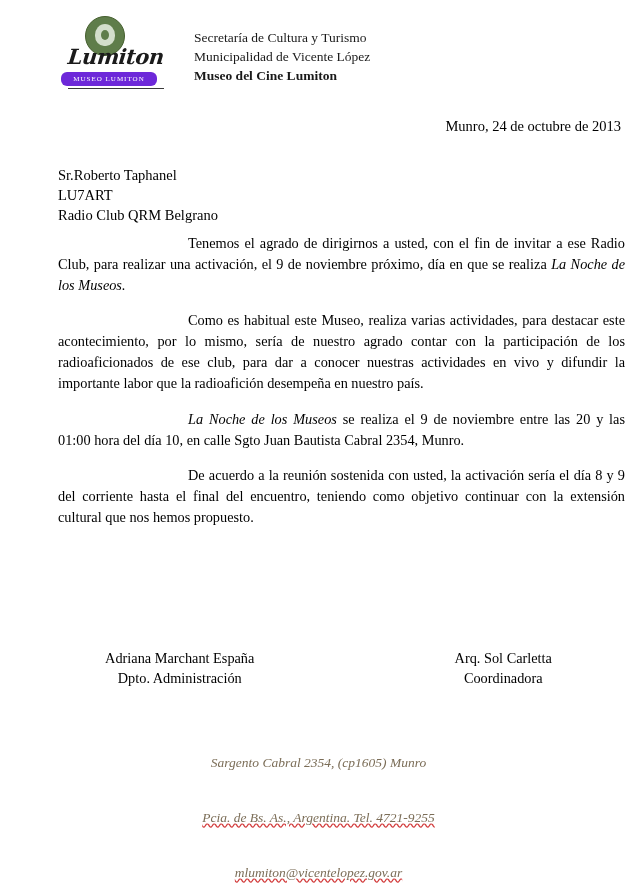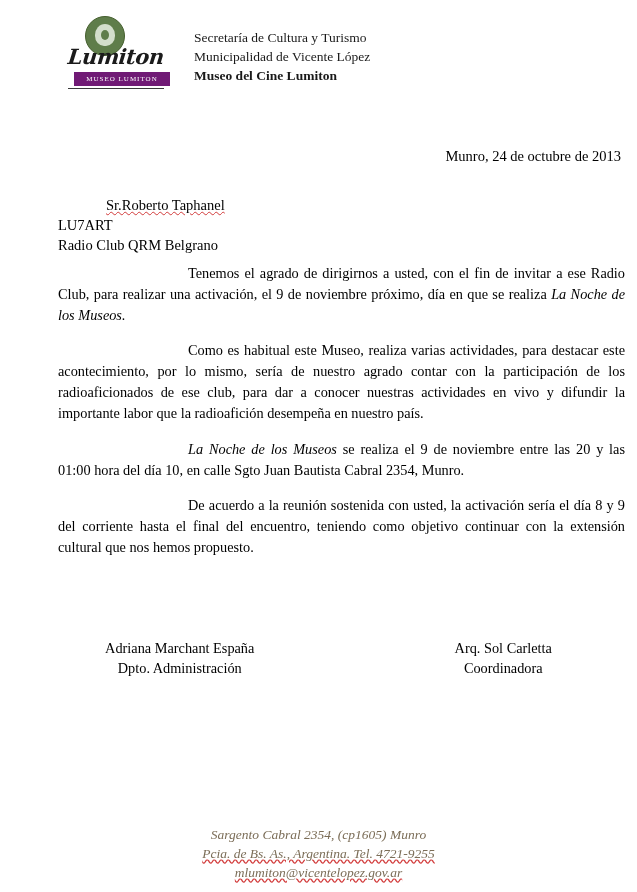--- a/index.html
+++ b/index.html
@@ -77,25 +77,26 @@
     font-family: "DejaVu Serif", serif;
     font-style: italic;
     font-weight: bold;
     font-size: 21px;
     letter-spacing: -0.5px;
     color: #1b1b1b;
     transform: skewX(-6deg);
   }
   .logo-bar {
     position: absolute;
-    left: 16px;
+    left: 3px;
     top: 58px;
     width: 96px;
     height: 14px;
-    background: #701a75;
+    background: #6d28d9;
+    border-radius: 6px;
   }
   .logo-bar span {
     display: block;
     text-align: center;
     color: #ffffff;
     font-size: 7px;
     line-height: 14px;
     letter-spacing: 1px;
     font-family: "Liberation Serif", serif;
   }
@@ -119,54 +120,52 @@
     font-weight: bold;
   }
 
   
   .content {
     padding: 0 12px 0 58px;
   }
   .date-line {
     text-align: right;
     font-size: 14.5px;
-    margin-top: 52px;
+    margin-top: 22px;
     padding-right: 4px;
   }
   .addressee {
     margin-top: 30px;
     font-size: 14.5px;
     line-height: 20px;
   }
   .spellred {
-    text-decoration: underline;
     text-decoration-color: #d23b3b;
     text-decoration-style: wavy;
     text-decoration-thickness: 1px;
-    margin-left: 48px;
   }
   .para {
     margin-top: 8px;
     font-size: 14.3px;
     line-height: 21px;
     text-align: justify;
     text-indent: 130px;
   }
   .para em {
     font-style: italic;
   }
   .closing {
     margin-top: 34px;
     font-size: 14.3px;
     line-height: 21px;
   }
 
   
   .signatures {
-    margin-top: 80px;
+    margin-top: 120px;
     display: flex;
     font-size: 14.3px;
     line-height: 20px;
   }
   .sig {
     flex: 1 1 50%;
     text-align: center;
   }
   .sig-left {
     padding-right: 60px;
@@ -187,20 +186,21 @@
     font-size: 13.5px;
     line-height: 19px;
   }
   .footer .mail {
     text-decoration: underline;
   }
   .footer .wavy {
     text-decoration: underline;
     text-decoration-color: #d23b3b;
     text-decoration-style: wavy;
+    margin-top: 36px;
   }
 </style>
 </head>
 <body>
 
 <div class="page">
 
   <div class="letterhead">
     <div class="logo">
       <div class="logo-circle"></div>

